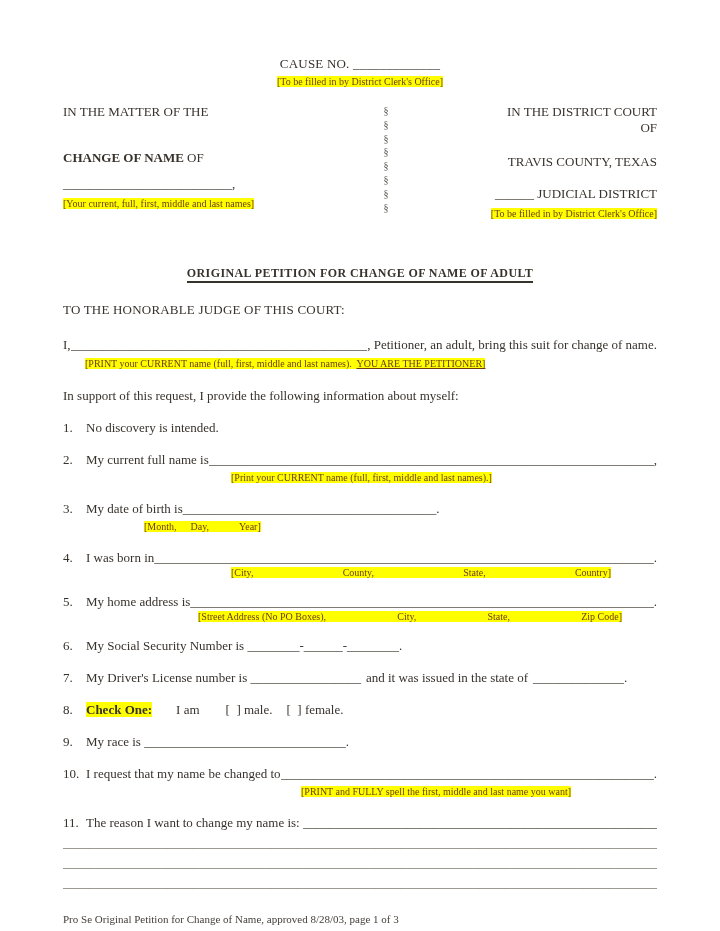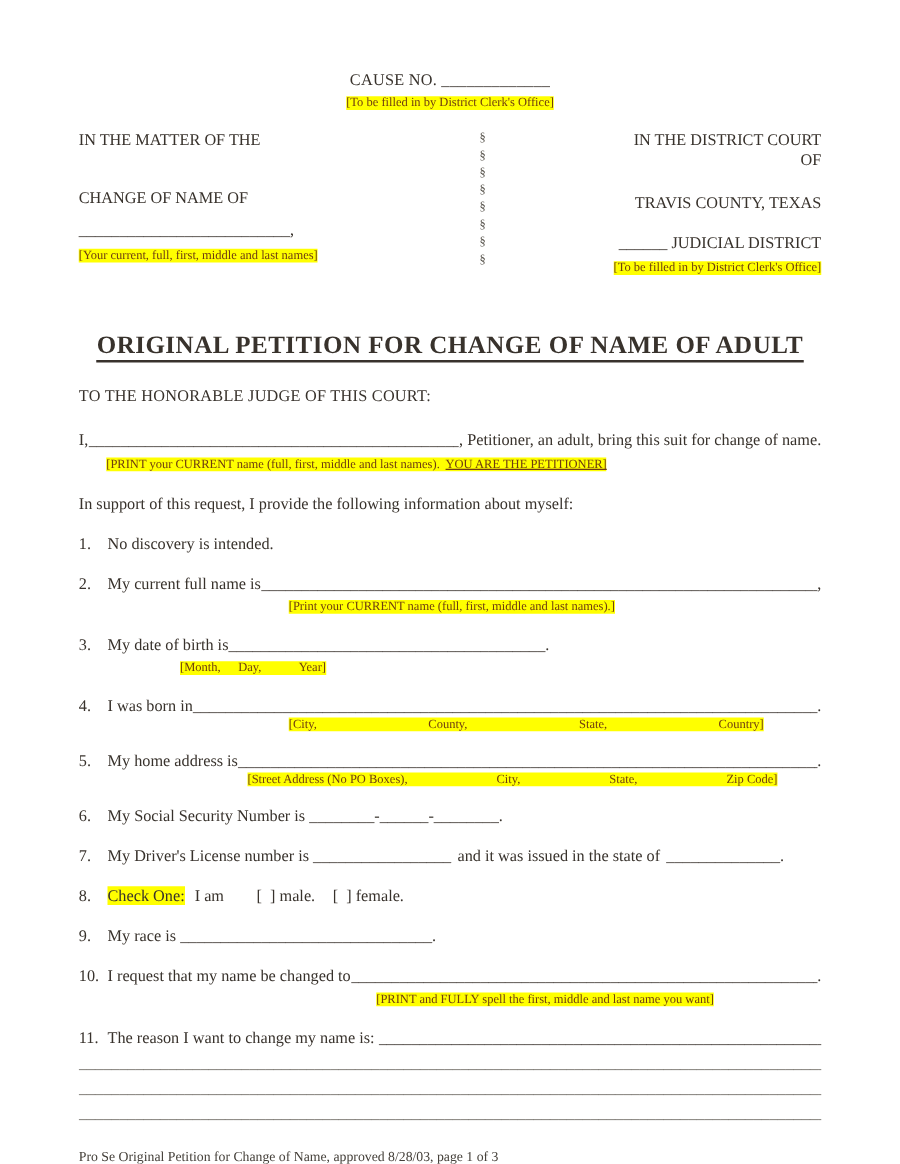--- a/index.html
+++ b/index.html
@@ -23,25 +23,25 @@
   .hdr { display:flex; margin-top:15px;gap:20px; }
   .hdr-left { width:252px; }
   .hdr-mid { flex:1 1 auto; text-align:center; font-size:10px; line-height:13.8px; color:#5a564f; }
   .hdr-right { width:200px; text-align:right; }
   .hdr-left .l-change { margin-top:30px; }
   .hdr-left .l-blank { margin-top:10px; }
   .hdr-left .l-note { margin-top:3px; }
   .hdr-right .r-county { margin-top:18px; }
   .hdr-right .r-judicial { margin-top:16px; }
   .hdr-right .r-note { margin-top:3px; }
-  .b { font-weight:normal; }
+  .b { font-weight:bold; }
 
   .title-wrap { text-align:center; margin-top:44px; }
   .title-text {
-    font-weight:bold; font-size:20px; letter-spacing:0.4px;
+    font-weight:bold; font-size:12px; letter-spacing:0.4px;
     border-bottom:2px solid #38322c; padding-bottom:1px;
   }
 
   .salutation { margin-top:21px; letter-spacing:0.2px; }
 
   .intro { display:flex; align-items:baseline; margin-top:19px; }
   .intro-post { flex:none; white-space:nowrap; }
   .intro-note { margin:2px 0 0 22px; }
   .u { text-decoration:underline; }
 
@@ -53,21 +53,21 @@
   .sub { margin-top:1px; }
   .sub-inline { display:inline-block; }
   .spread { display:flex; justify-content:space-between; }
   .sub-i2 { margin-left:145px; }
   .sub-i3 { margin-left:58px; }
   .sub-i3 .p1 { margin-left:14px; }
   .sub-i3 .p2 { margin-left:30px; }
   .sub-i4 { margin-left:145px; width:380px; }
   .sub-i5 { margin-left:112px; width:424px; }
   .sub-i10 { margin-left:215px; }
-  .gap-s { margin-left:8px; }
+  .gap-s { margin-left:24px; }
   .gap-m { margin-left:26px; }
   .gap-f { margin-left:14px; }
   .mid-gap { margin:0 5px; }
   .xline { overflow:hidden; white-space:nowrap; margin-top:4px; color:#6a665f; }
 
   .footer { margin-top:22px; font-size:11px; color:#45403a; }
 </style>
 </head>
 <body>
 

